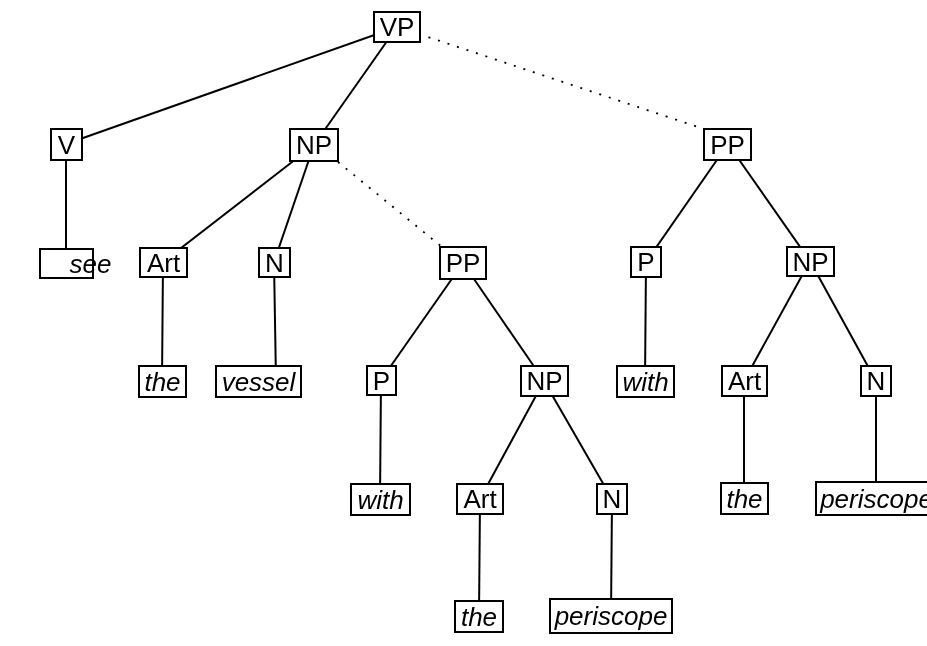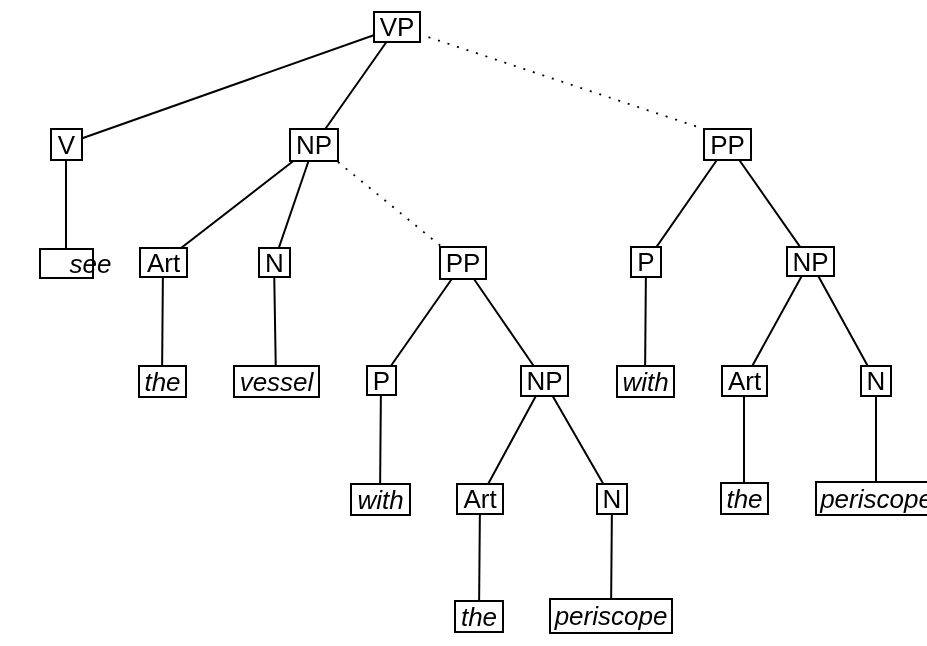--- a/index.html
+++ b/index.html
@@ -78,21 +78,21 @@
   <div class="node" style="left:675px;top:128px;width:49px;height:33px;">PP</div>
 
   <div class="node t" style="left:11px;top:248px;width:55px;height:31px;padding-left:48px;">see</div>
   <div class="node" style="left:111px;top:247px;width:49px;height:31px;">Art</div>
   <div class="node" style="left:230px;top:247px;width:33px;height:31px;">N</div>
   <div class="node" style="left:411px;top:246px;width:48px;height:34px;">PP</div>
   <div class="node" style="left:602px;top:246px;width:32px;height:32px;">P</div>
   <div class="node" style="left:758px;top:246px;width:49px;height:31px;">NP</div>
 
   <div class="node t" style="left:110px;top:365px;width:49px;height:33px;">the</div>
-  <div class="node t" style="left:205px;top:365px;width:87px;height:33px;">vessel</div>
+  <div class="node t" style="left:187px;top:365px;width:87px;height:33px;">vessel</div>
   <div class="node" style="left:338px;top:365px;width:31px;height:31px;">P</div>
   <div class="node" style="left:492px;top:365px;width:49px;height:32px;">NP</div>
   <div class="node t" style="left:588px;top:365px;width:59px;height:33px;">with</div>
   <div class="node" style="left:693px;top:365px;width:47px;height:32px;">Art</div>
   <div class="node" style="left:832px;top:365px;width:32px;height:32px;">N</div>
 
   <div class="node t" style="left:322px;top:483px;width:61px;height:33px;">with</div>
   <div class="node" style="left:428px;top:483px;width:48px;height:32px;">Art</div>
   <div class="node" style="left:568px;top:483px;width:32px;height:32px;">N</div>
   <div class="node t" style="left:692px;top:482px;width:49px;height:33px;">the</div>

